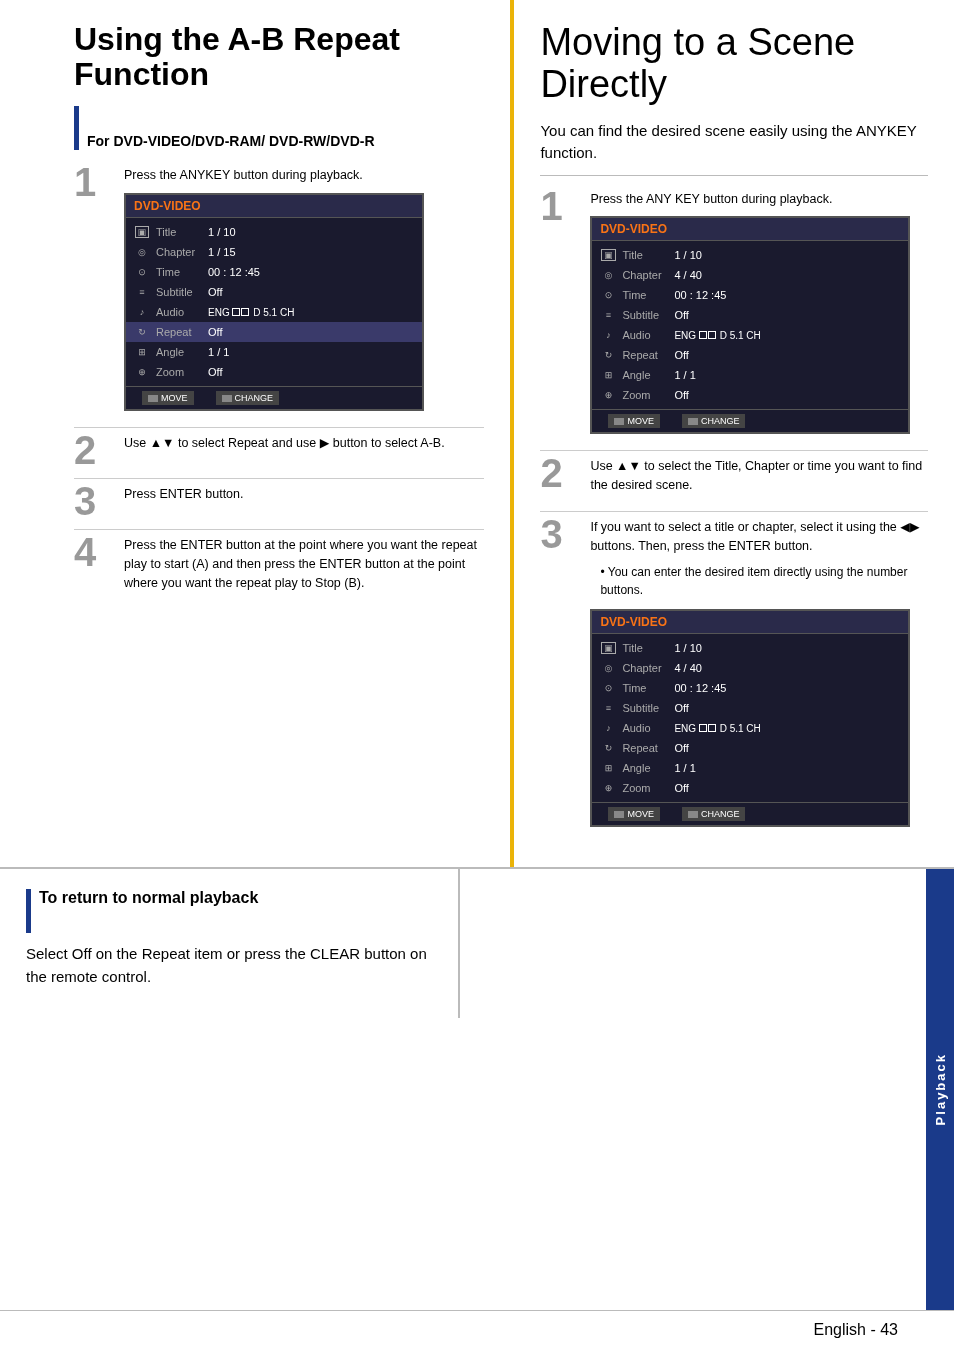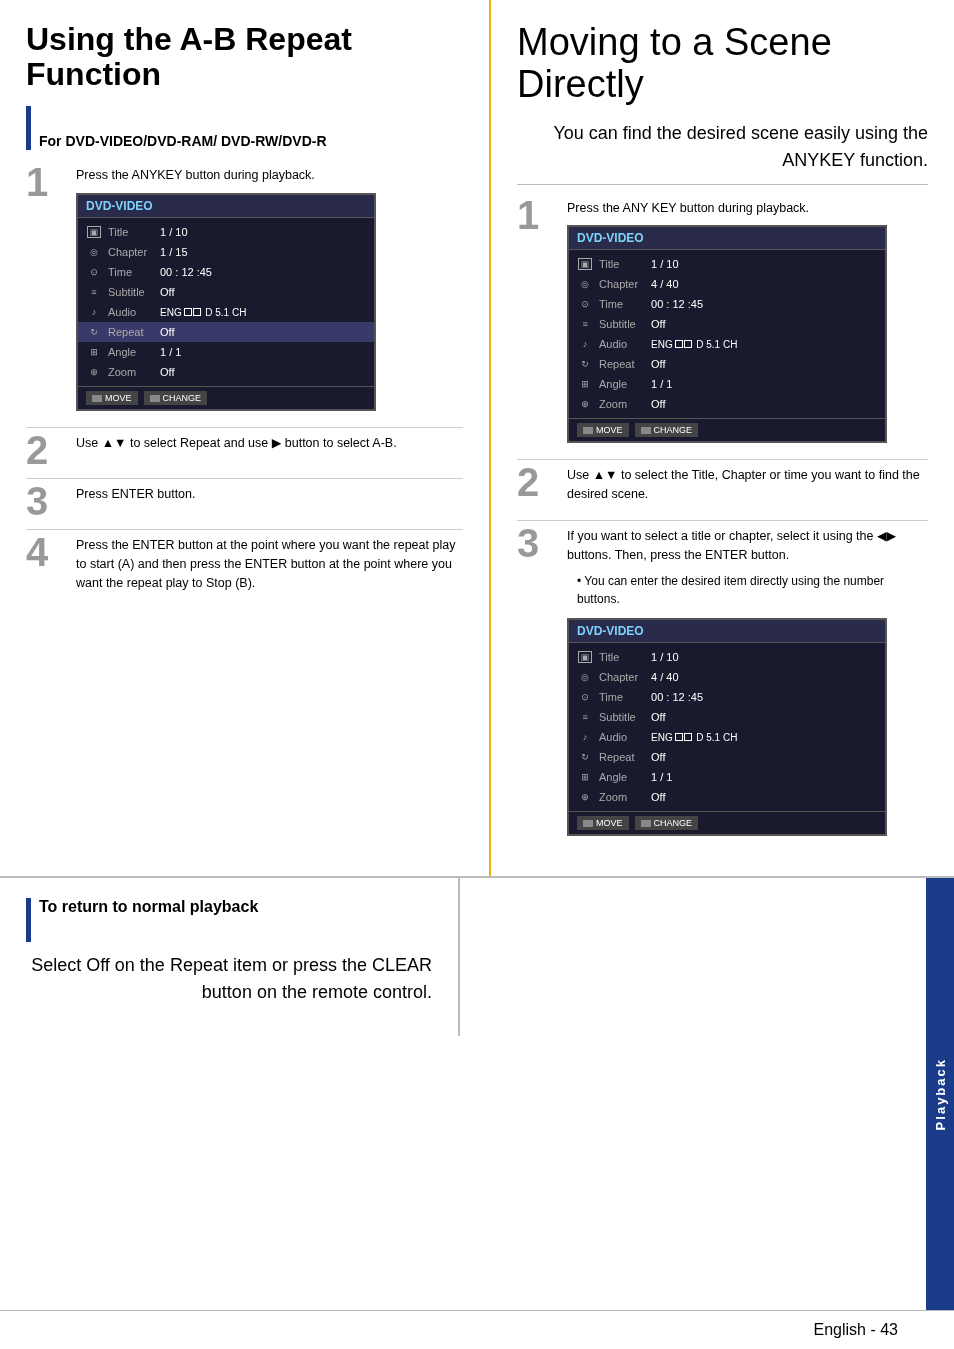--- a/index.html
+++ b/index.html
@@ -50,24 +50,23 @@
       flex-shrink: 0;
     }
 
     .sub-header-text {
       font-size: 14px;
       font-weight: 700;
       line-height: 1.3;
     }
 
     .description-text {
-      font-size: 18px;
+      font-size: 15px;
       line-height: 1.5;
       margin-bottom: 10px;
-      text-align: right;
     }
 
     .step-row {
       display: flex;
       align-items: flex-start;
       margin-bottom: 6px;
       padding-bottom: 8px;
       border-bottom: 1px solid #ccc;
     }
 
@@ -119,21 +118,21 @@
       width: 320px;
       margin: 8px 0;
       padding: 0;
     }
 
     .dvd-menu-title-bar {
       background: #2a2a4a;
       padding: 4px 8px;
       font-size: 12px;
       font-weight: 700;
-      color: #7dd3fc;
+      color: #f97316;
       border-bottom: 1px solid #555;
     }
 
     .dvd-menu-rows {
       padding: 4px 0;
     }
 
     .dvd-menu-row {
       display: flex;
       align-items: center;
@@ -161,22 +160,22 @@
       color: #fff;
       font-size: 11px;
     }
 
     .dvd-row-selected {
       background: #3a3a6a;
     }
 
     .dvd-menu-footer {
       display: flex;
-      gap: 6px;
-      padding: 4px 8px;
+      gap: 22px;
+      padding: 4px 16px;
       border-top: 1px solid #555;
       text-align: center;
     }
 
     .dvd-footer-btn {
       background: #444;
       color: #fff;
       font-size: 9px;
       padding: 2px 6px;
       display: flex;
@@ -190,21 +189,21 @@
       margin-bottom: 10px;
     }
   </style>
 </head>
 <body>
 
 <div class="page">
 
   <div style="display:flex; flex-direction:row; border-bottom: 2px solid #bbb;">
 
-    <div style="width:524px; padding:22px 26px 18px 26px; border-right: 2px solid #eab308;">
+    <div style="width:524px; padding:22px 26px 18px 26px; border-right: 4px solid #eab308; margin-left: 48px;">
       <h1 class="section-title">Using the A-B Repeat Function</h1>
 
       <div class="sub-header" style="margin-top:14px; margin-bottom:16px;">
         <div class="blue-bar"></div>
         <div class="sub-header-text">For DVD-VIDEO/DVD-RAM/ DVD-RW/DVD-R</div>
       </div>
 
       <div class="step-row">
         <div class="step-number">1</div>
         <div class="step-content">

